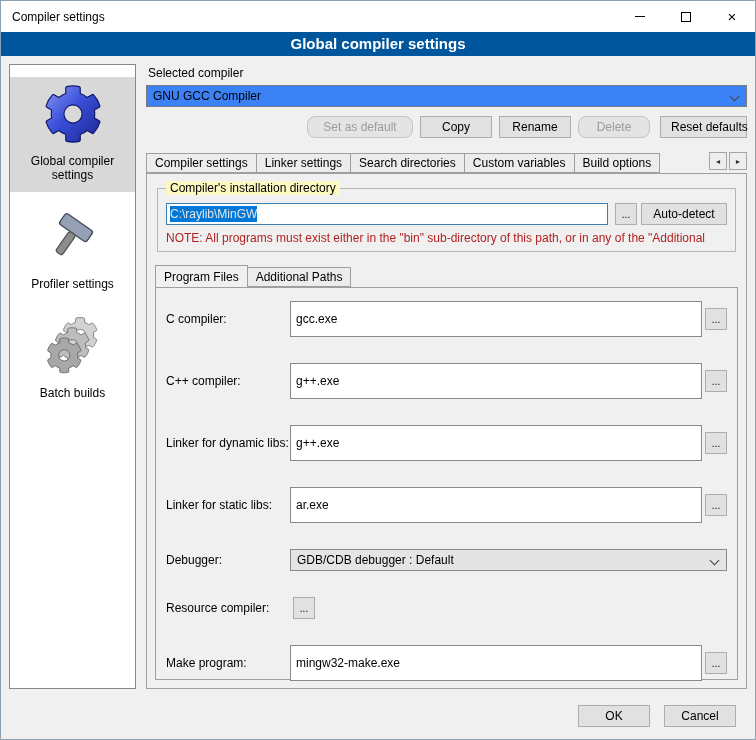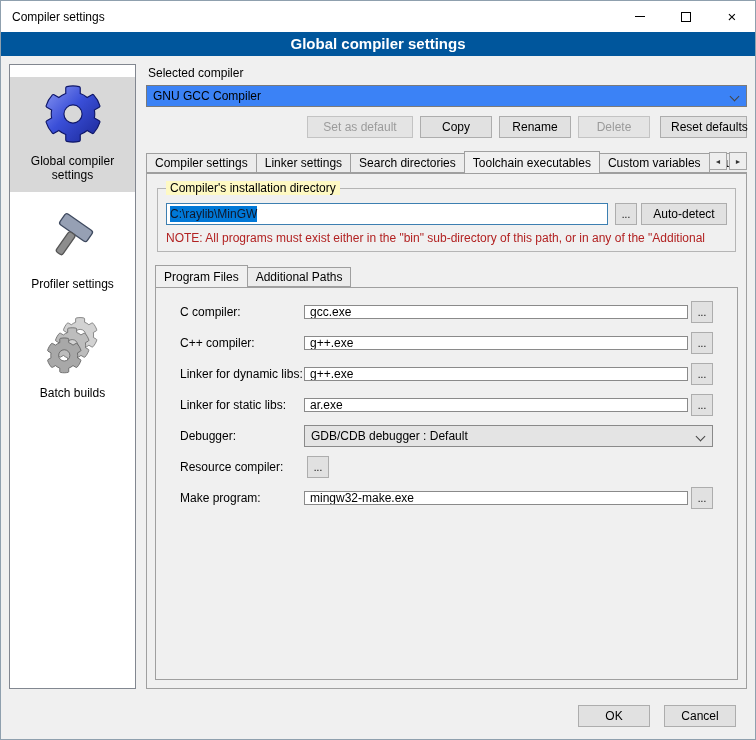--- a/index.html
+++ b/index.html
@@ -28,21 +28,21 @@
   .side-item.selected{background:#d8d8d8;}
   .side-label{text-align:center;margin-top:8px;line-height:14px;}
 
   
   .main{flex:1;display:flex;flex-direction:column;min-width:0;}
   .section-label{margin:2px 0 5px 2px;}
   .combo{flex:0 0 22px;border:1px solid #7a7a7a;background:#3b82f6;display:flex;align-items:center;padding:0 24px 0 6px;position:relative;cursor:pointer;}
   .chev{position:absolute;right:8px;top:7px;width:7px;height:7px;border-right:1px solid #444;border-bottom:1px solid #444;transform:rotate(45deg);}
 
   .btn{height:22px;background:#e1e1e1;border:1px solid #adadad;font-family:inherit;font-size:12px;padding:0 10px;cursor:pointer;white-space:nowrap;}
-  .btn.disabled{color:#9b9b9b;border-color:#c3c3c3;background:#e4e4e4;cursor:default;}
+  .btn.disabled{color:#9b9b9b;border-color:#c3c3c3;background:#e4e4e4;cursor:default;border-radius:8px;}
   .btn-row{display:flex;margin-top:9px;gap:7px;flex:0 0 22px;}
   .btn-set{margin-left:auto;width:106px;}
   .btn-copy,.btn-rename,.btn-delete{width:72px;}
   .btn-reset{margin-left:3px;width:87px;}
 
   
   .tabstrip{margin-top:12px;position:relative;flex:0 0 23px;height:23px;}
   .tabs-scroll{position:absolute;left:0;right:0;bottom:0;display:flex;align-items:flex-end;height:23px;overflow:hidden;padding-right:40px;}
   .tab{height:20px;line-height:19px;padding:0 8px;background:#ececec;border:1px solid #9f9f9f;white-space:nowrap;cursor:pointer;flex:0 0 auto;}
   .tab + .tab{margin-left:-1px;}
@@ -50,29 +50,29 @@
   .tab-arrows{position:absolute;right:0;bottom:3px;display:flex;gap:2px;z-index:4;}
   .arrow-btn{width:18px;height:18px;background:#eeeeee;border:1px solid #a5a5a5;font-size:7px;display:flex;align-items:center;justify-content:center;cursor:pointer;padding:0;font-family:inherit;color:#333;}
 
   .tab-panel{flex:1;border:1px solid #9f9f9f;background:#f0f0f0;padding:10px 8px 8px;display:flex;flex-direction:column;min-height:0;}
 
   
   .groupbox{position:relative;border:1px solid #b5b5b5;margin:4px 2px 0;padding:14px 8px 6px;}
   .group-title{position:absolute;top:-8px;left:8px;background:#fef9c3;padding:0 4px;}
   .dir-row{display:flex;align-items:center;gap:4px;}
   .dir-input{flex:1;height:22px;border:1px solid #3c7fb1;background:#fff;display:flex;align-items:center;padding:0 3px;overflow:hidden;white-space:nowrap;cursor:text;}
-  .dir-input .sel{background:var(--selection-bg,#0078d7);color:#0f172a;padding:1px 0;}
+  .dir-input .sel{background:var(--selection-bg,#0078d7);color:#e5e5e5;padding:1px 0;}
   .auto-btn{width:86px;flex:0 0 86px;}
   .note{margin-top:6px;color:var(--note-text,#b22222);white-space:nowrap;overflow:hidden;}
 
   
-  .fields{flex:1;border:1px solid #9f9f9f;background:#f0f0f0;padding:13px 24px;display:flex;flex-direction:column;gap:9px;min-height:0;}
+  .fields{flex:1;border:1px solid #9f9f9f;background:#f0f0f0;padding:13px 10px;display:flex;flex-direction:column;gap:26px;min-height:0;}
   .field-row{display:flex;align-items:center;flex:0 0 22px;}
   .field-label{width:124px;flex:0 0 124px;}
-  .textbox{flex:1;height:14px;border:1px solid #8a8a8a;background:#fff;display:flex;align-items:center;padding:0 5px;overflow:hidden;white-space:nowrap;cursor:text;}
+  .textbox{flex:1;height:36px;border:1px solid #8a8a8a;background:#fff;display:flex;align-items:center;padding:0 5px;overflow:hidden;white-space:nowrap;cursor:text;}
   .browse{width:22px;flex:0 0 22px;height:22px;margin-left:3px;background:#e1e1e1;border:1px solid #adadad;font-size:10px;cursor:pointer;padding:0;font-family:inherit;}
   .selectbox{flex:1;height:22px;border:1px solid #8a8a8a;background:#e4e4e4;display:flex;align-items:center;padding:0 22px 0 6px;position:relative;cursor:pointer;}
 
   
   .footer{flex:0 0 46px;display:flex;align-items:center;justify-content:flex-end;gap:14px;padding:0 19px;margin-left:34px;}
   .footer .btn{width:72px;}
 </style>
 </head>
 <body>
 
@@ -155,21 +155,20 @@
         <button class="btn btn-rename">Rename</button>
         <button class="btn btn-delete disabled">Delete</button>
         <button class="btn btn-reset">Reset defaults</button>
       </div>
 
       <div class="tabstrip">
         <div class="tabs-scroll">
           <div class="tab">Compiler settings</div>
           <div class="tab">Linker settings</div>
           <div class="tab">Search directories</div>
-          <div class="tab active">Toolchain executables</div>
           <div class="tab">Custom variables</div>
           <div class="tab">Build options</div>
         </div>
         <div class="tab-arrows">
           <button class="arrow-btn">
               <span>◄</span>
             </button>
           <button class="arrow-btn">
               <span>►</span>
             </button>

